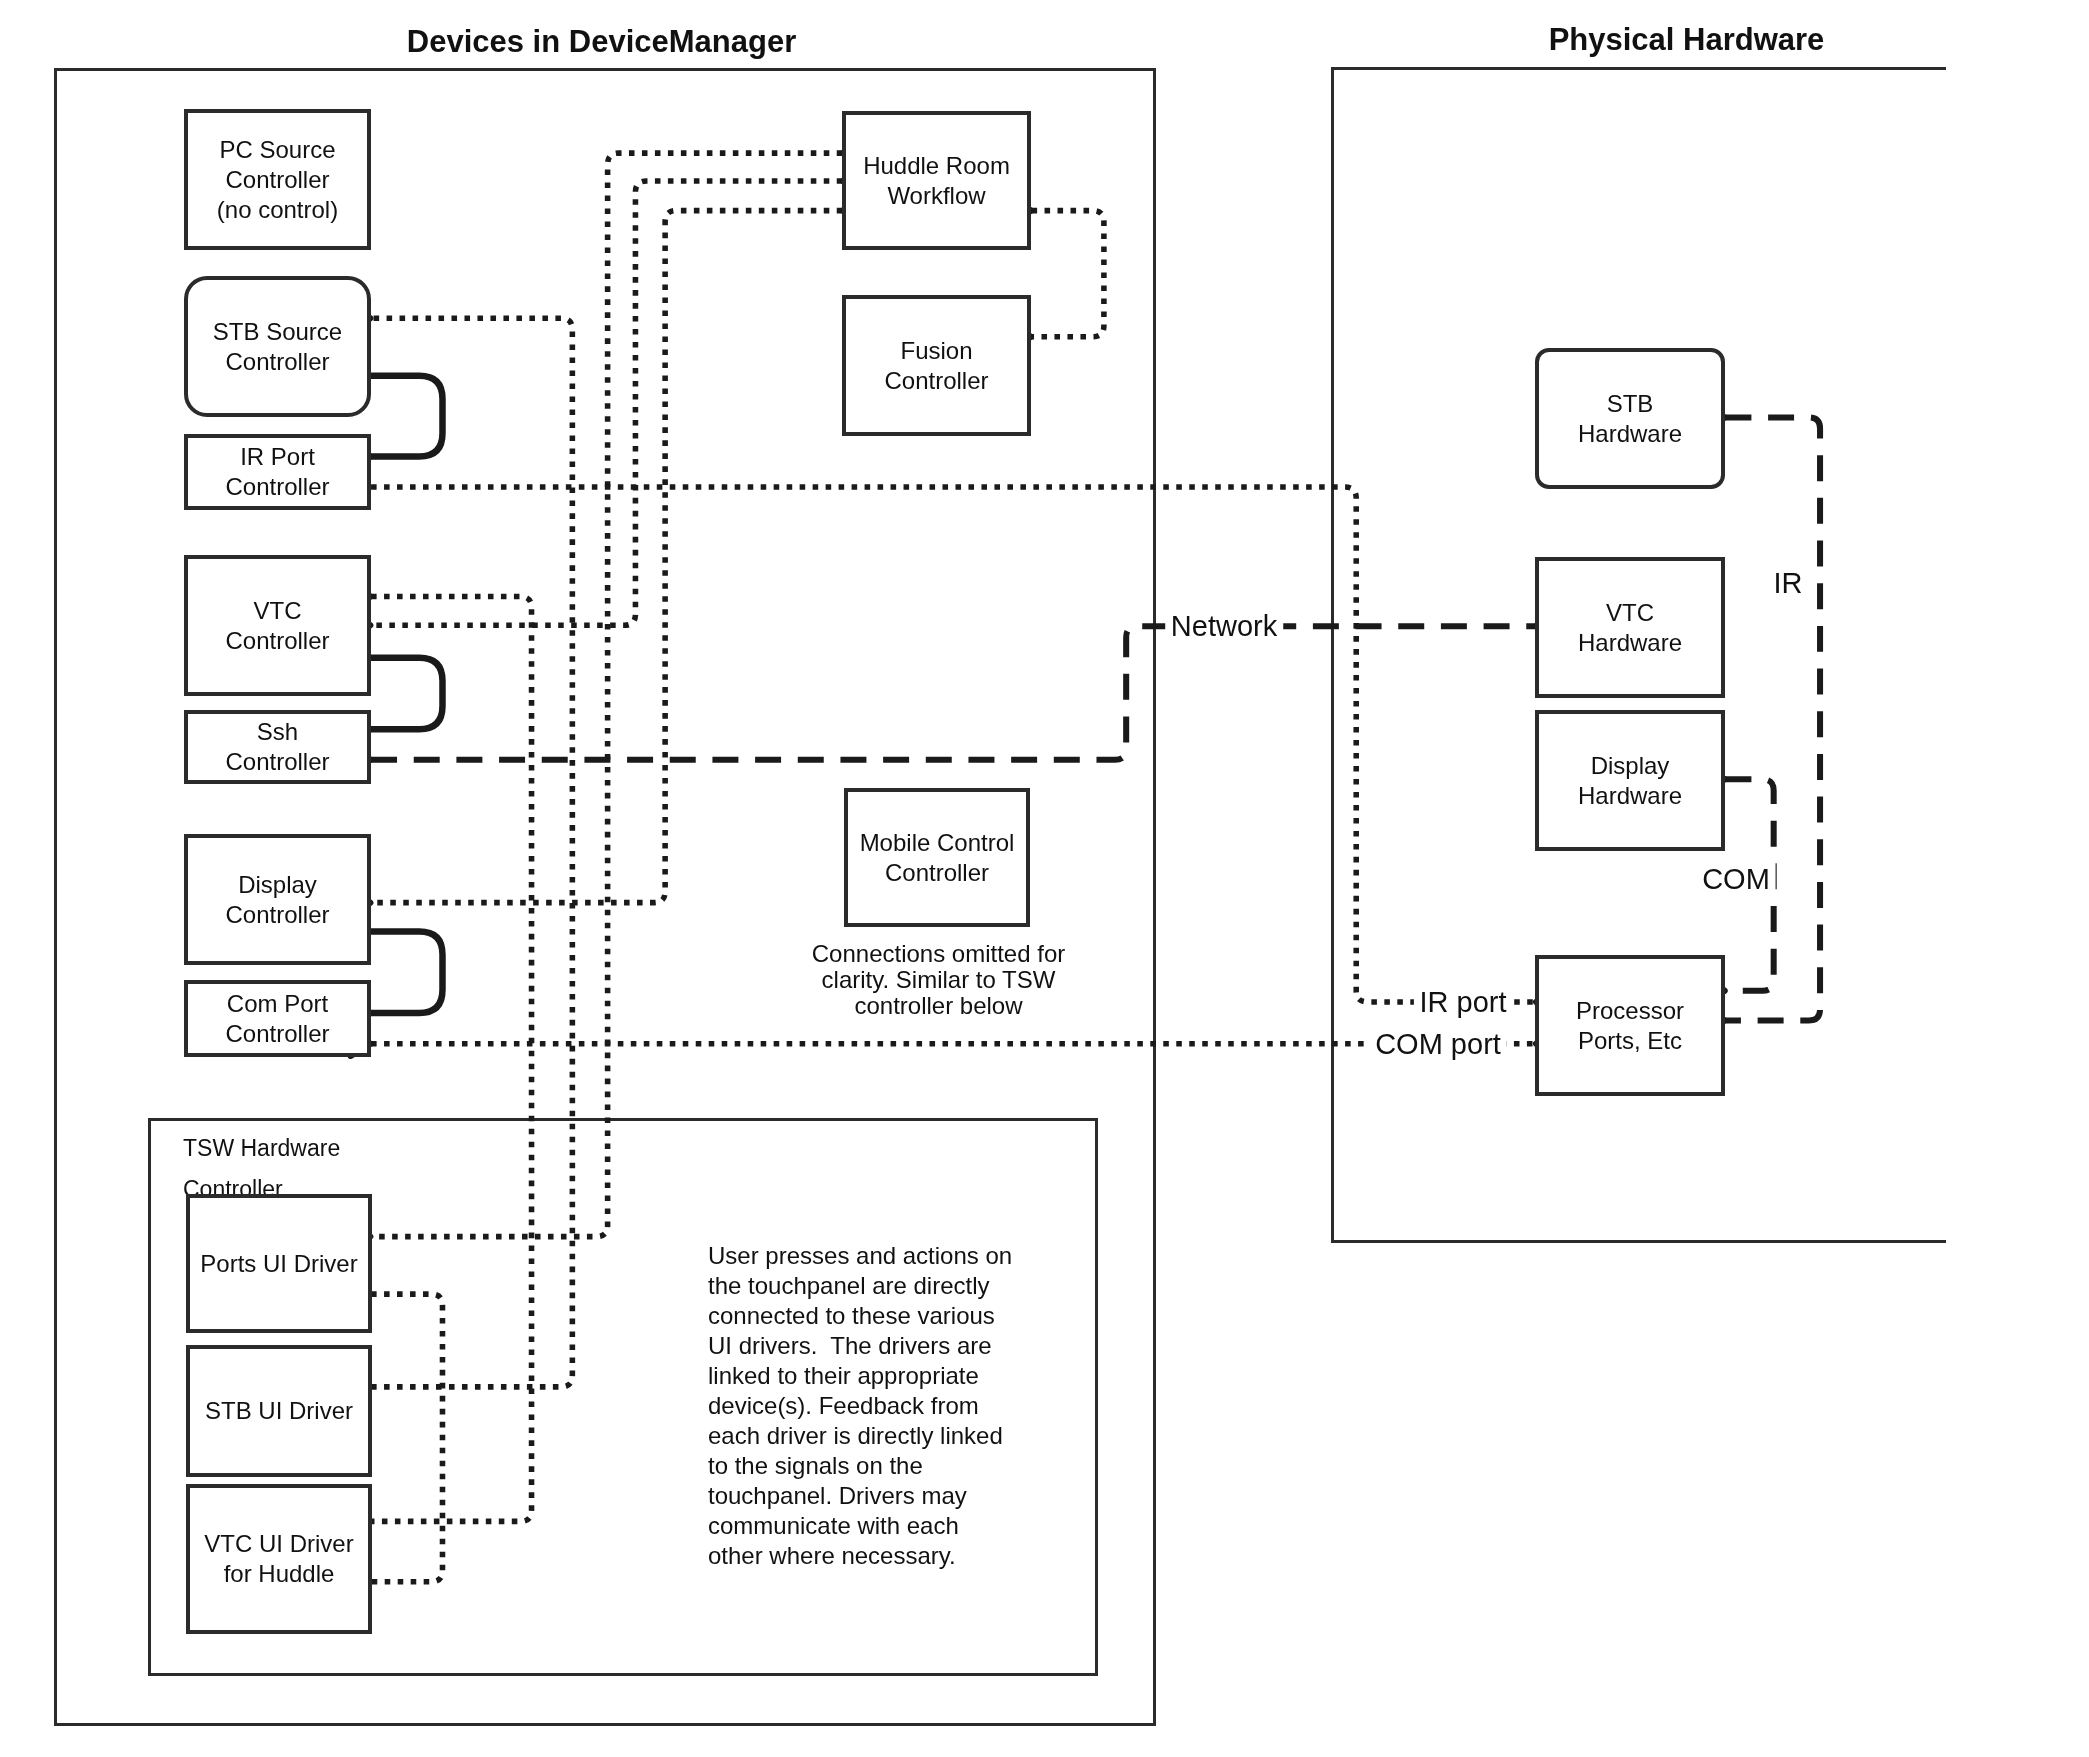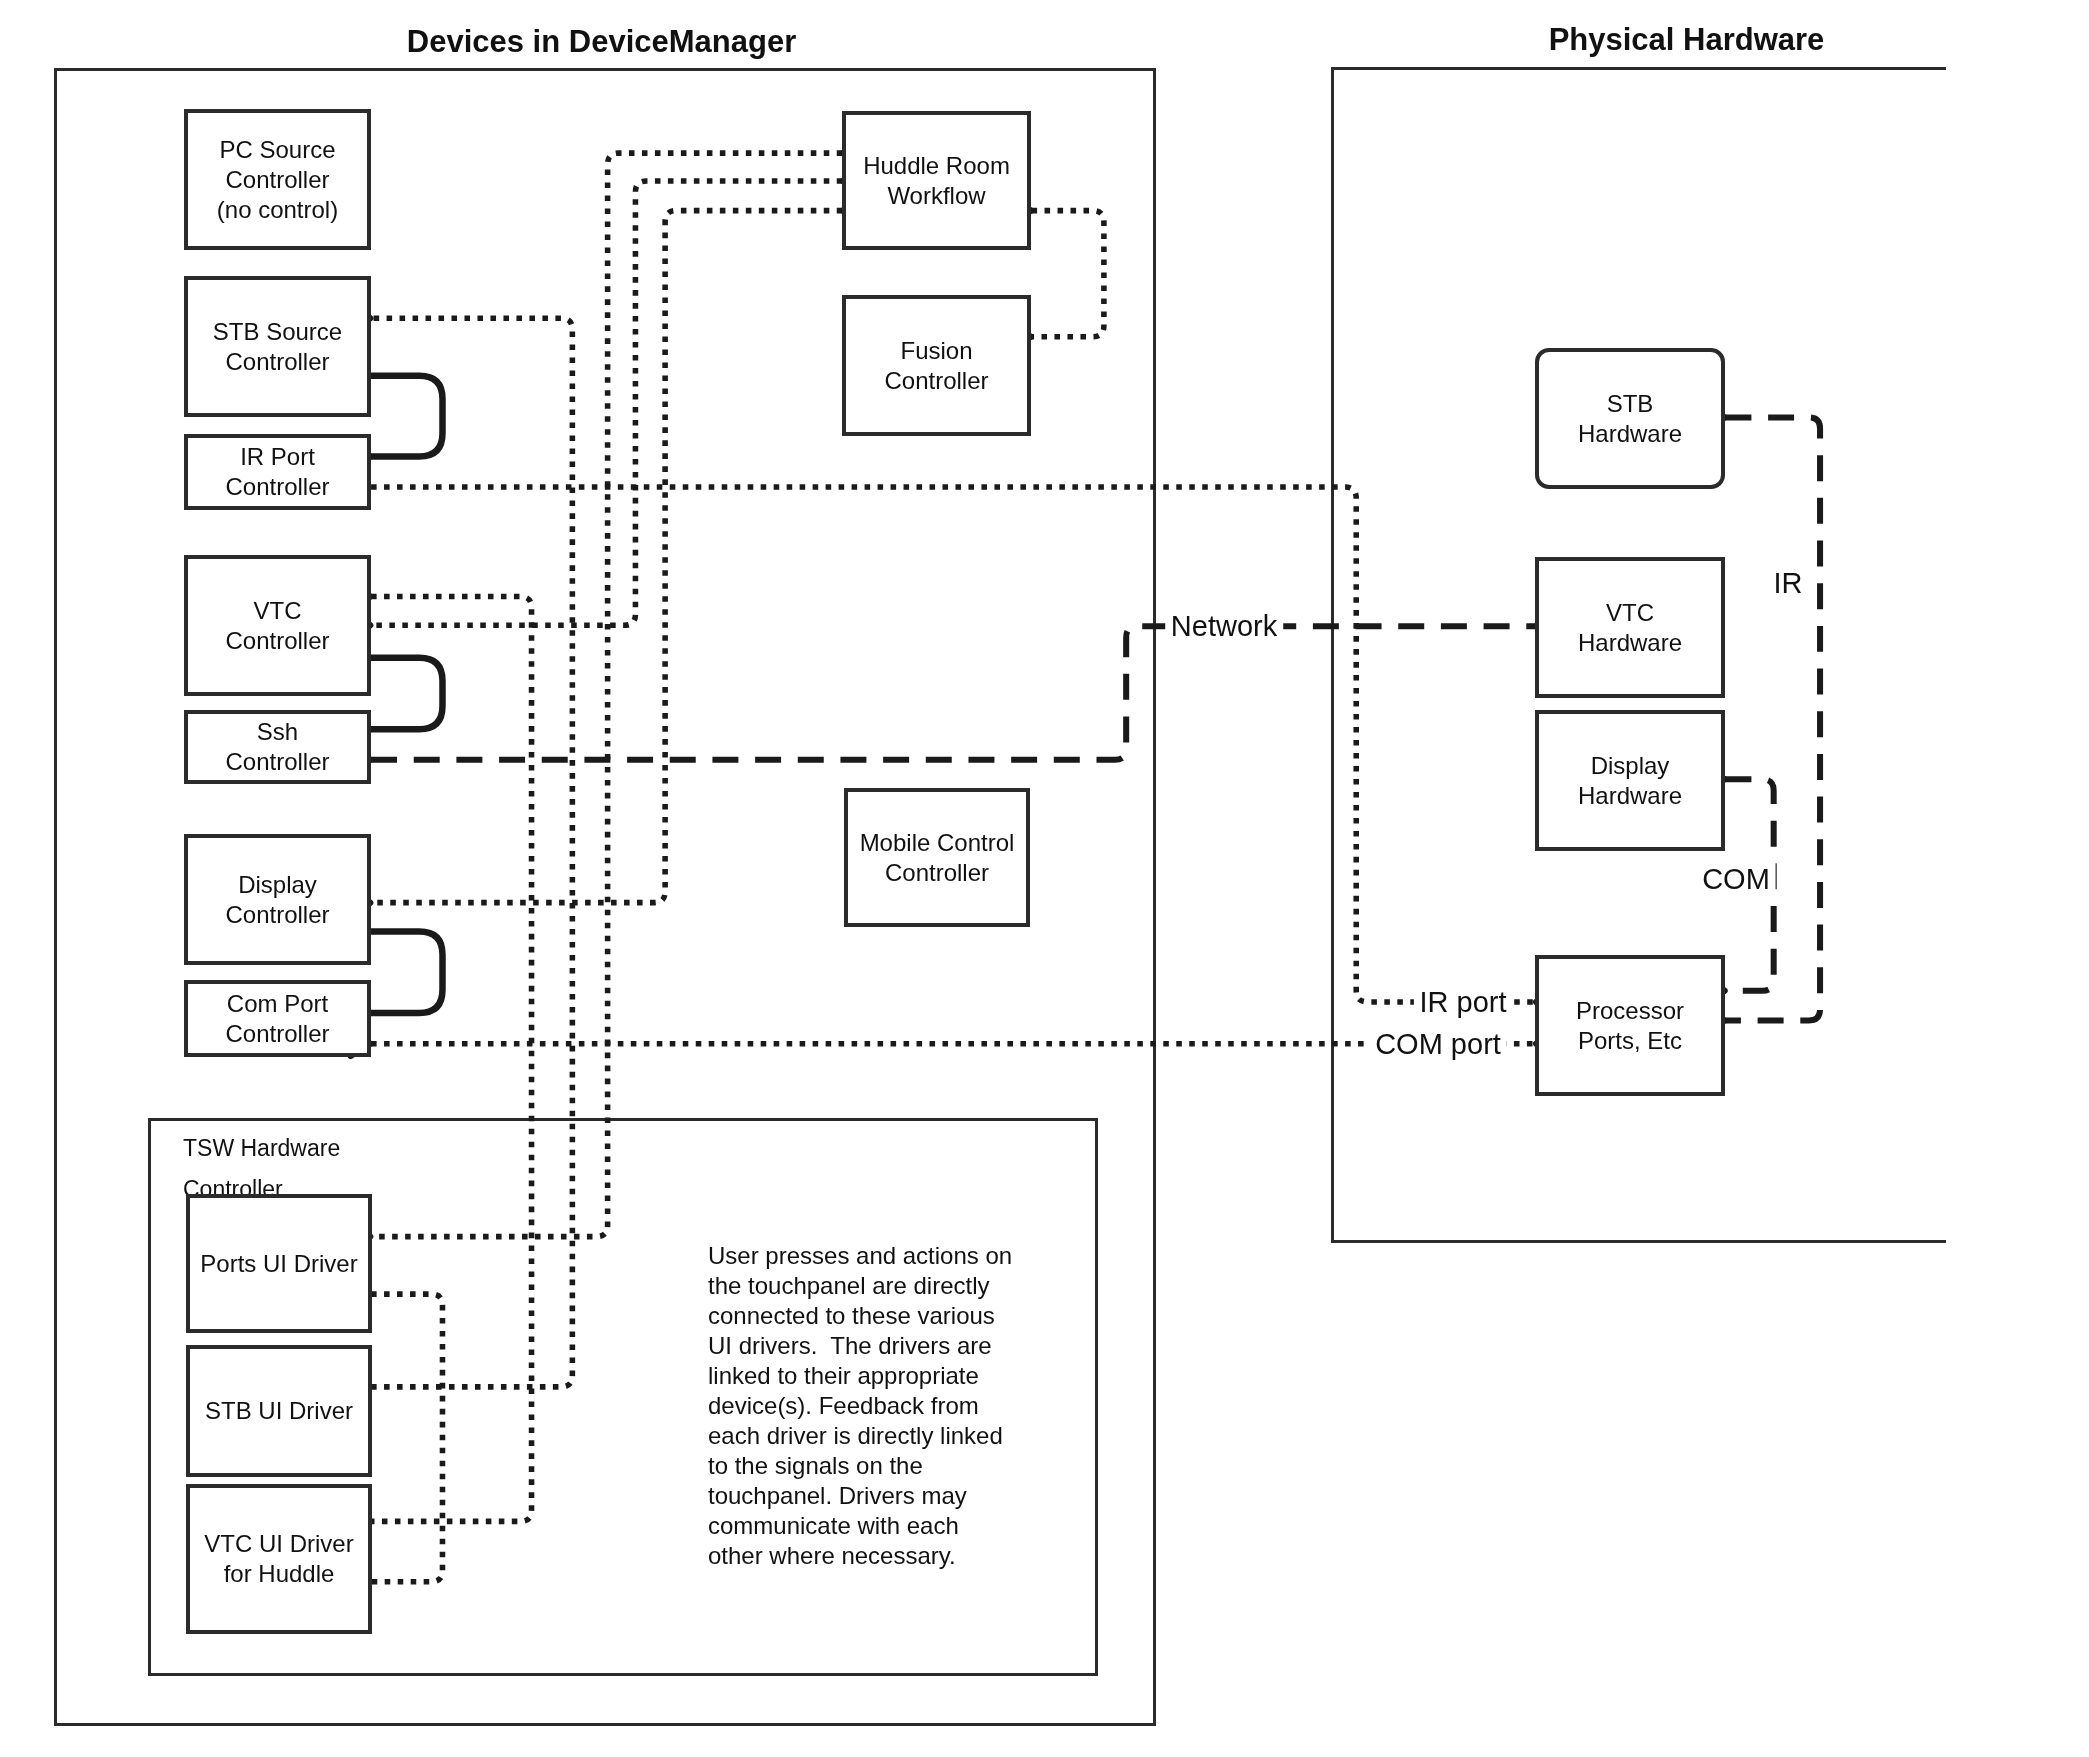--- a/index.html
+++ b/index.html
@@ -98,39 +98,42 @@
     <path class="wire dash" d="M1860,840 H1900 Q1912,840 1912,852 V1056 Q1912,1068 1900,1068 L1860,1068" marker-start="url(#ah)" marker-end="url(#ah)"></path>
 
     <path class="wire loop" d="M400,405 H452 Q477,405 477,430 V467 Q477,492 452,492 L400,492" marker-end="url(#ah)"></path>
     <path class="wire loop" d="M400,709 H452 Q477,709 477,734 V761 Q477,786 452,786 L400,786" marker-end="url(#ah)"></path>
     <path class="wire loop" d="M400,1004 H452 Q477,1004 477,1029 V1067 Q477,1092 452,1092 L400,1092" marker-end="url(#ah)"></path>
   </svg>
 
   <div class="box" style="left:184px;top:109px;width:187px;height:141px;">PC Source
 Controller
 (no control)</div>
-  <div class="box" style="left:184px;top:276px;width:187px;height:141px;">STB Source
+  <div class="box" style="left:184px;top:276px;width:187px;height:141px;border-radius:23px;">STB Source
 Controller</div>
   <div class="box" style="left:184px;top:434px;width:187px;height:76px;">IR Port
 Controller</div>
   <div class="box" style="left:184px;top:555px;width:187px;height:141px;">VTC
 Controller</div>
   <div class="box" style="left:184px;top:710px;width:187px;height:74px;">Ssh
 Controller</div>
   <div class="box" style="left:184px;top:834px;width:187px;height:131px;">Display
 Controller</div>
   <div class="box" style="left:184px;top:980px;width:187px;height:77px;">Com Port
 Controller</div>
 
   <div class="box" style="left:842px;top:111px;width:189px;height:139px;">Huddle Room
 Workflow</div>
   <div class="box" style="left:842px;top:295px;width:189px;height:141px;">Fusion
 Controller</div>
   <div class="box" style="left:844px;top:788px;width:186px;height:139px;">Mobile Control
 Controller</div>
+  <div class="note">Connections omitted for
+clarity. Similar to TSW
+controller below</div>
 
   <div class="tsw-label">TSW Hardware
 Controller</div>
   <div class="box" style="left:186px;top:1194px;width:186px;height:139px;">Ports UI Driver</div>
   <div class="box" style="left:186px;top:1345px;width:186px;height:132px;">STB UI Driver</div>
   <div class="box" style="left:186px;top:1484px;width:186px;height:150px;">VTC UI Driver
 for Huddle</div>
   <div class="paragraph">User presses and actions on
 the touchpanel are directly
 connected to these various

